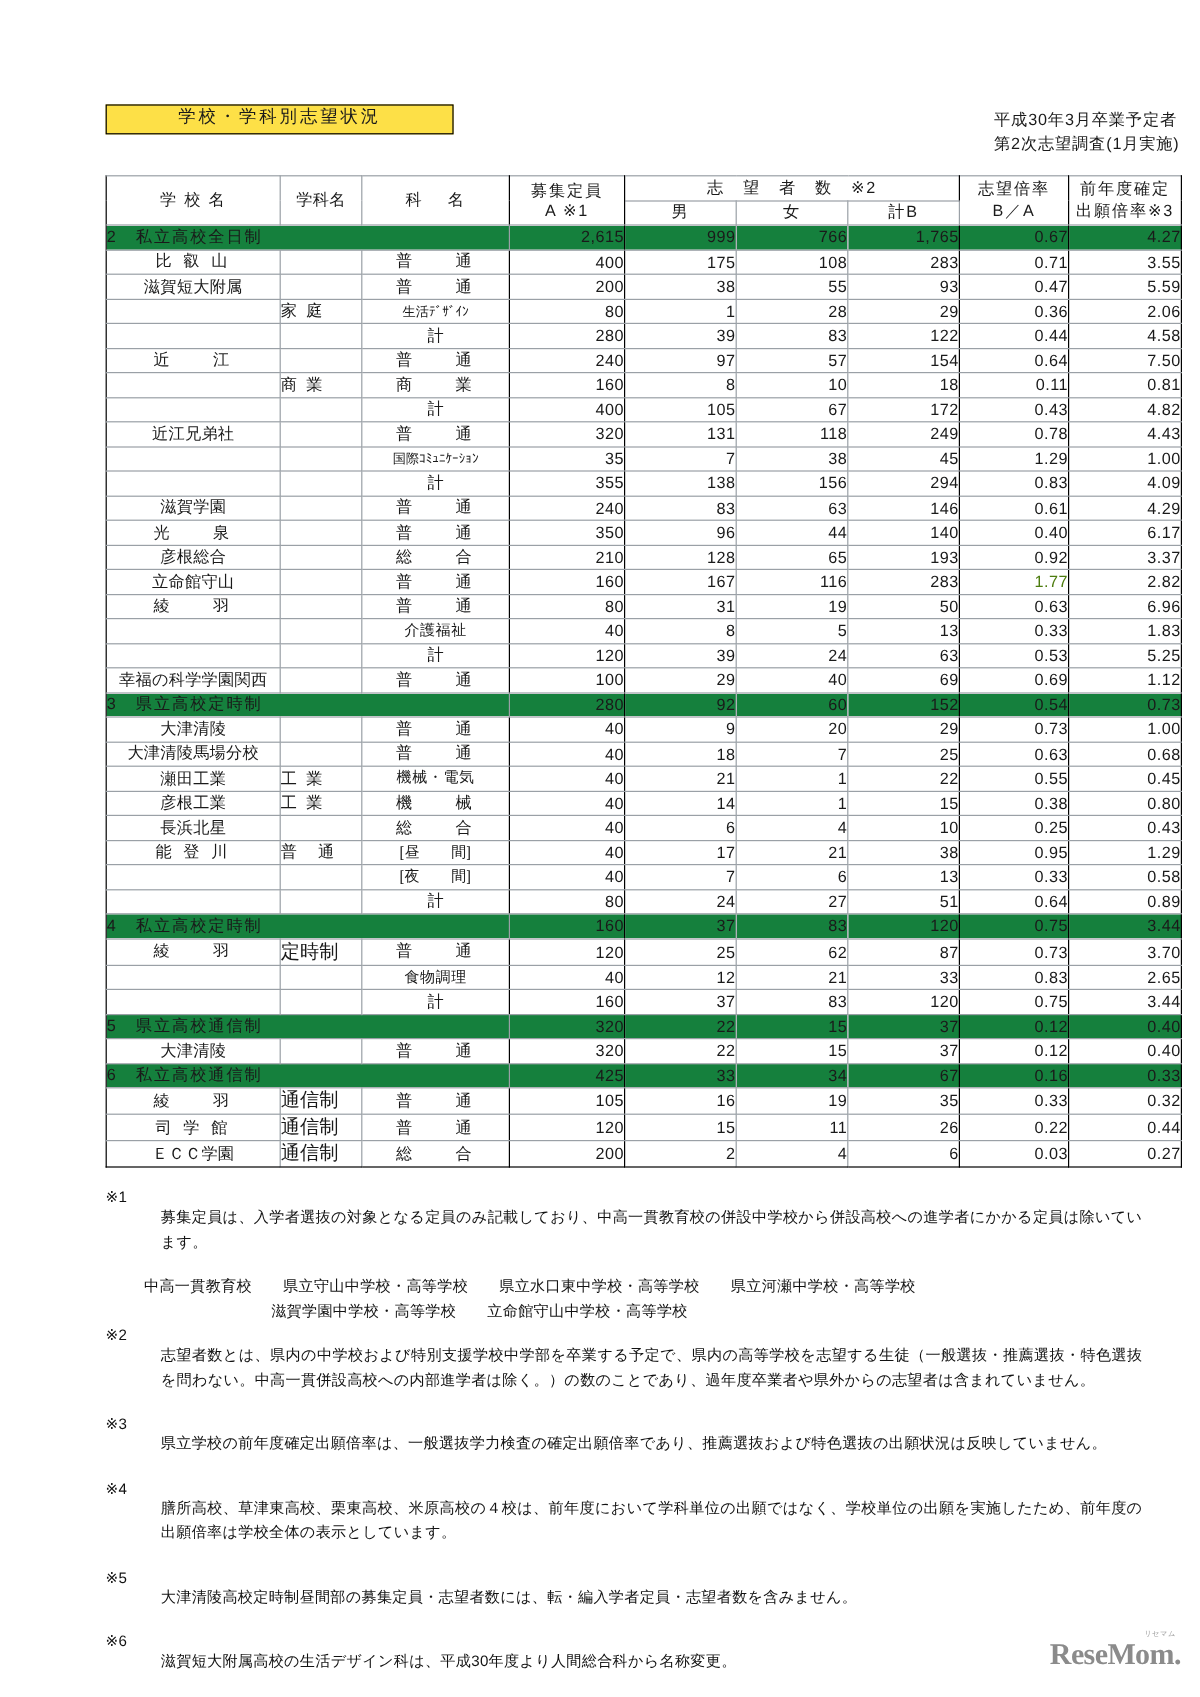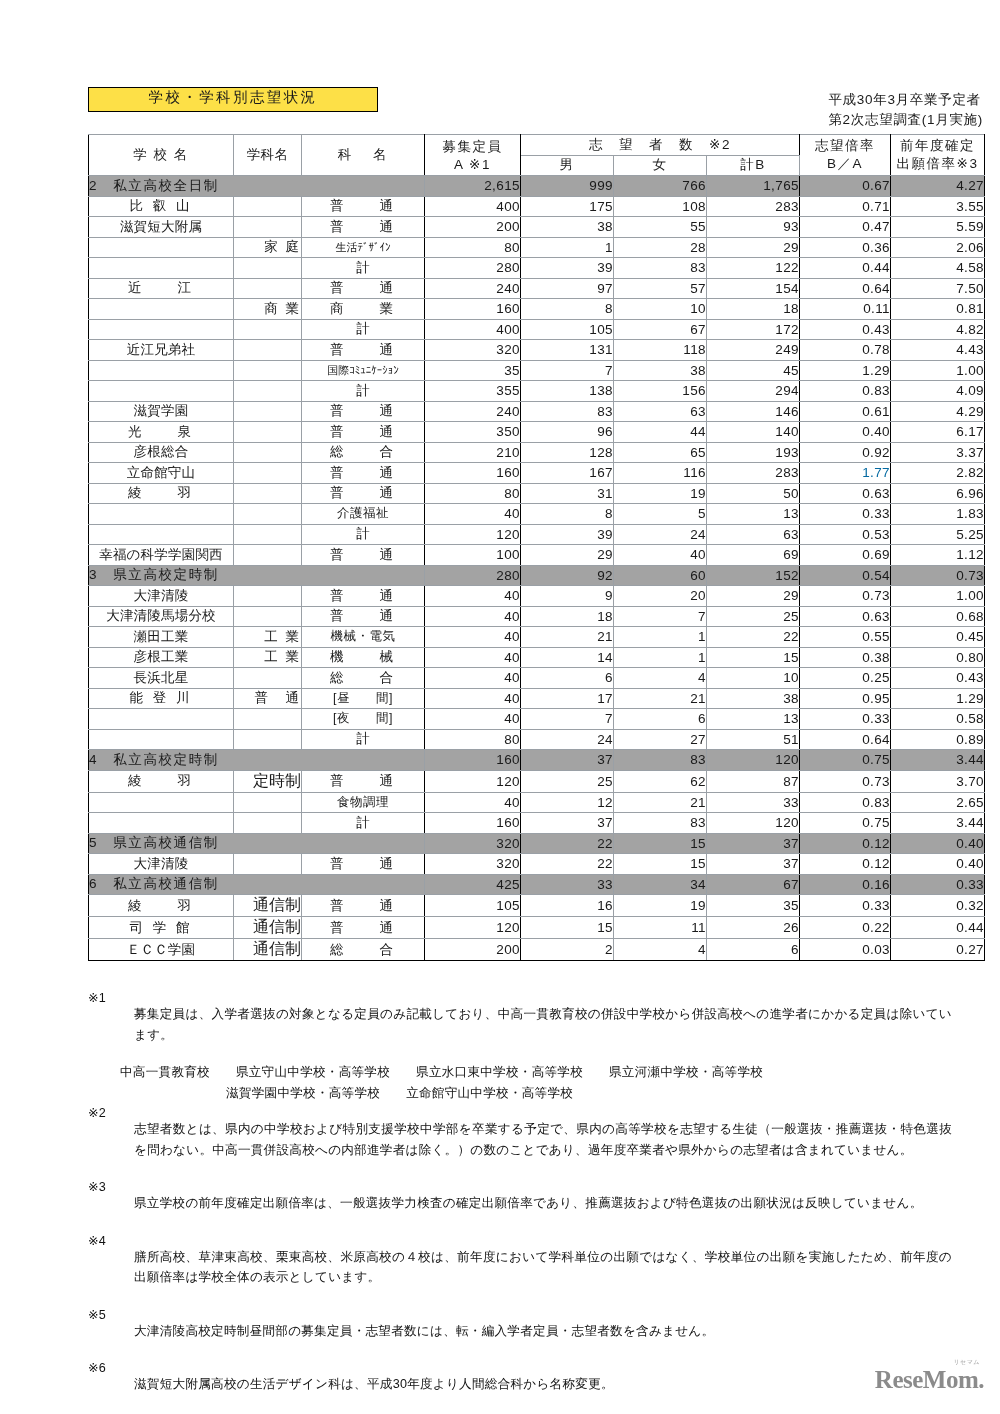--- a/index.html
+++ b/index.html
@@ -49,21 +49,21 @@
     font-size: 13.5px;
     line-height: 20px;
     letter-spacing: 0.7px;
     white-space: nowrap;
   }
 
   
   #table-wrap {
     position: absolute;
     left: 88px;
-    top: 134px;
+    top: 146px;
     width: 896px;
   }
   table.sheet {
     border-collapse: collapse;
     table-layout: fixed;
     width: 896px;
     font-size: 13px;
   }
   table.sheet td, table.sheet th {
     border: 0.8px solid #9aa0a6;
@@ -89,52 +89,52 @@
     font-size: 13.5px;
     letter-spacing: 0.4px;
   }
   .school {
     text-align: center;
     letter-spacing: 3px;
     font-size: 13.5px;
   }
   .school.long { letter-spacing: 0.2px; }
   .dept {
-    text-align: right;
+    text-align: left;
     letter-spacing: 2px;
     font-size: 13.5px;
   }
   .dept.tight { letter-spacing: 0px; font-size: 16px; }
   .course {
     text-align: center;
     letter-spacing: 3px;
     font-size: 13.5px;
   }
   .course.tight { letter-spacing: 0px; font-size: 11px; }
   .course.mid { letter-spacing: 0.5px; font-size: 12.5px; }
   .sum { text-align: center; letter-spacing: 0px; font-size: 13.5px; }
 
   tr.group-row td {
-    background: #a3a3a3;
+    background: #15803d;
   }
   td.group-label {
     text-align: left;
     padding-left: 6px;
     letter-spacing: 1.6px;
     font-size: 13.5px;
   }
 
   
   .tb-top td { border-top: 1.8px solid #000 !important; }
   .tb-bot td { border-bottom: 1.8px solid #000 !important; }
   .edge-l { border-left: 1.8px solid #000 !important; }
   .edge-r { border-right: 1.8px solid #000 !important; margin-top: 48px; }
   .vthick-r { border-right: 1.6px solid #000 !important; }
   .inner-light { border-top: 0.7px solid #c8cdd2 !important; }
-  .highlight-val { color: #0369a1; }
+  .highlight-val { color: #4d7c0f; }
 
   
   #notes {
     position: absolute;
     left: 88px;
     top: 988px;
     width: 880px;
     font-size: 12.6px;
     line-height: 20.5px;
     letter-spacing: 0.25px;

